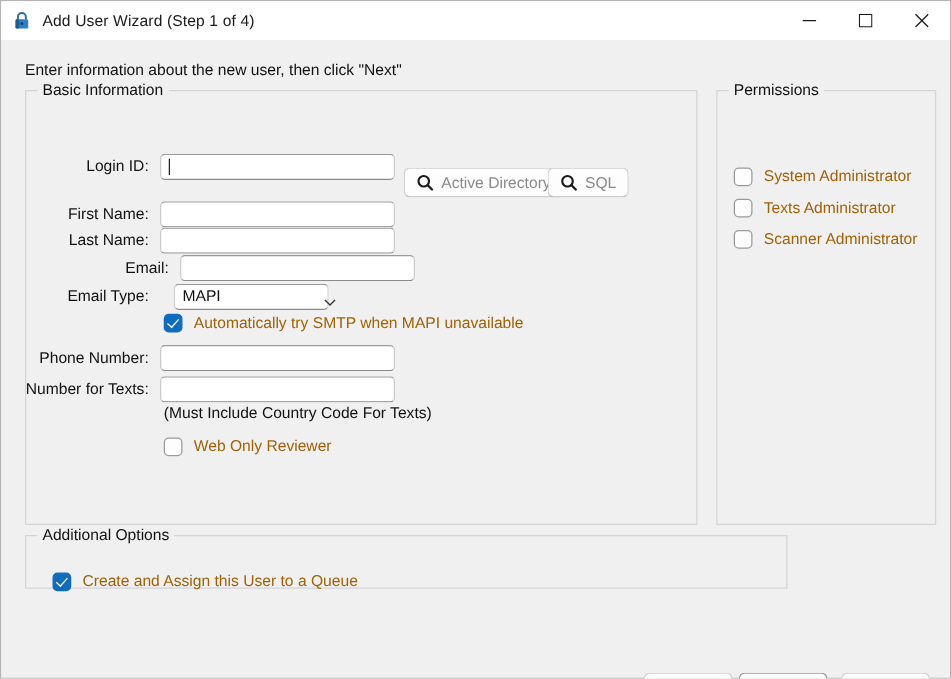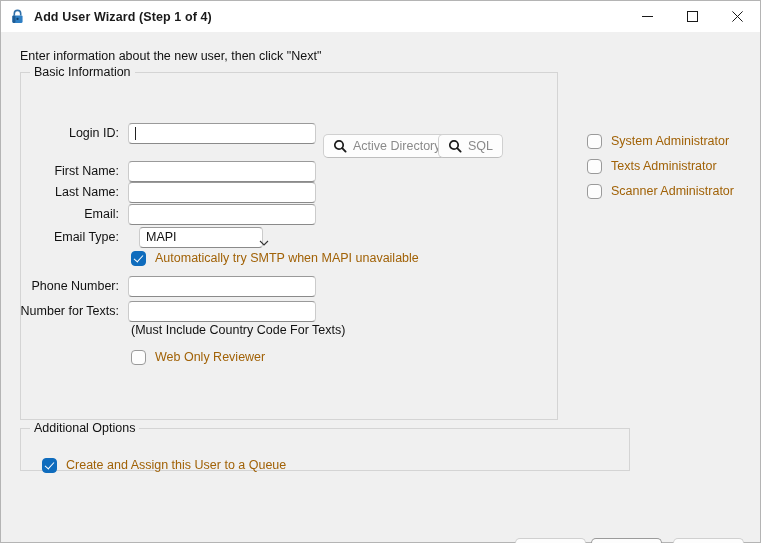--- a/index.html
+++ b/index.html
@@ -27,21 +27,20 @@
   }
 
   
   #titlebar {
     height: 31px;
     background: #ffffff;
     display: flex;
     align-items: center;
     flex: 0 0 auto;
     position: relative;
-    font-weight: bold;
   }
   #title-left {
     display: flex;
     align-items: center;
     padding-left: 9px;
     gap: 9px;
   }
   .lock-icon {
     width: 15px;
     height: 15px;
@@ -326,21 +325,21 @@
     <div class="frow" style="left:19px; top:128px;">
       <span class="flabel">First Name:</span>
       <input class="tinput" type="text" value="" style="">
     </div>
 
     <div class="frow" style="left:19px; top:149px;">
       <span class="flabel">Last Name:</span>
       <input class="tinput" type="text" value="" style="">
     </div>
 
-    <div class="frow" style="left:19px; top:171px;">
+    <div class="frow" style="left:35px; top:171px;">
       <span class="flabel">Email:</span>
       <input class="tinput" type="text" value="" style="">
     </div>
 
     <div class="frow" style="left:19px; top:194px;">
       <span class="flabel">Email Type:</span>
       <span class="sel-wrap">
         <select class="sel">
           <option>MAPI</option>
         </select>
@@ -383,20 +382,23 @@
       <input class="tinput" type="text" value="" style="">
     </div>
 
     <div class="hint" style="left:130px; top:291px;">(Must Include Country Code For Texts)</div>
 
     <div class="cbrow" style="left:130px; top:316px;">
       <span class="cbox"></span>
       <span class="cblabel">Web Only Reviewer</span>
     </div>
 
+    <div class="groupbox" id="gb-perms">
+      <span class="group-title">Permissions</span>
+    </div>
 
     <div class="cbrow" style="left:586px; top:100px;">
       <span class="cbox"></span>
       <span class="cblabel">System Administrator</span>
     </div>
     <div class="cbrow" style="left:586px; top:125px;">
       <span class="cbox"></span>
       <span class="cblabel">Texts Administrator</span>
     </div>
     <div class="cbrow" style="left:586px; top:150px;">

